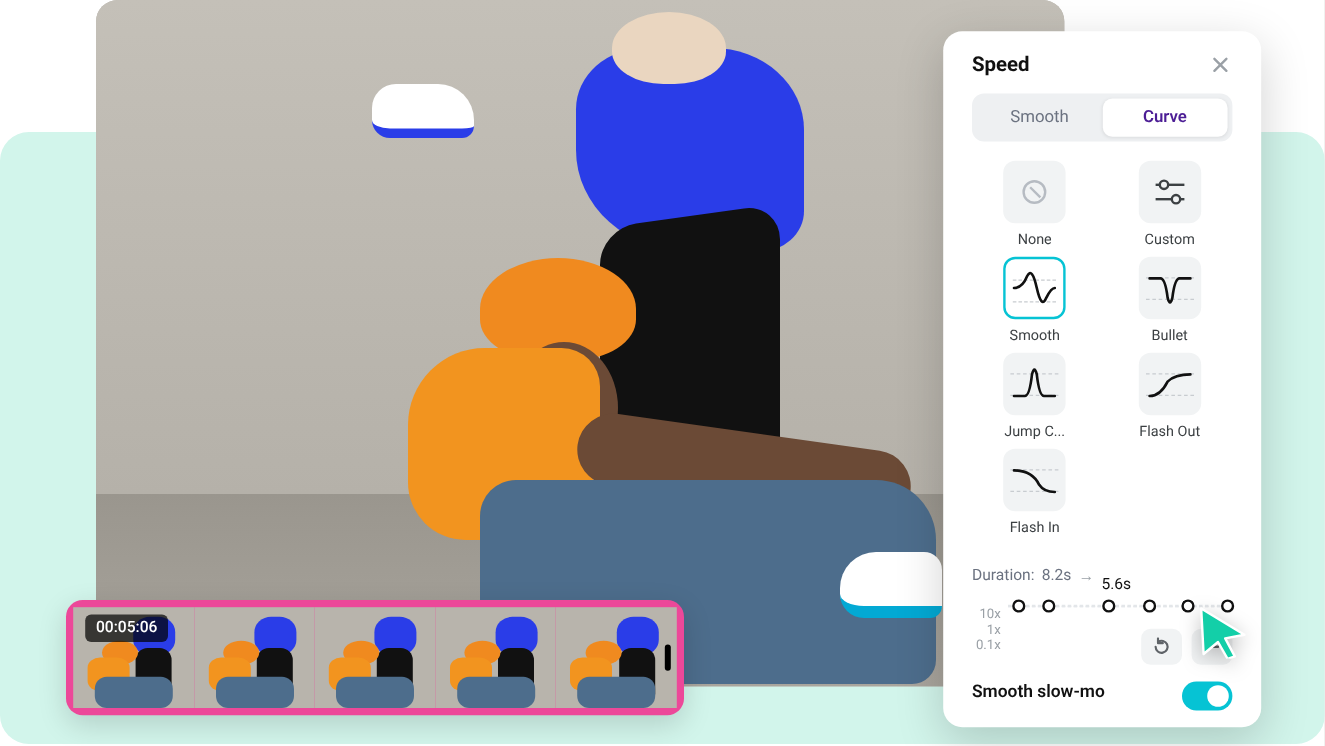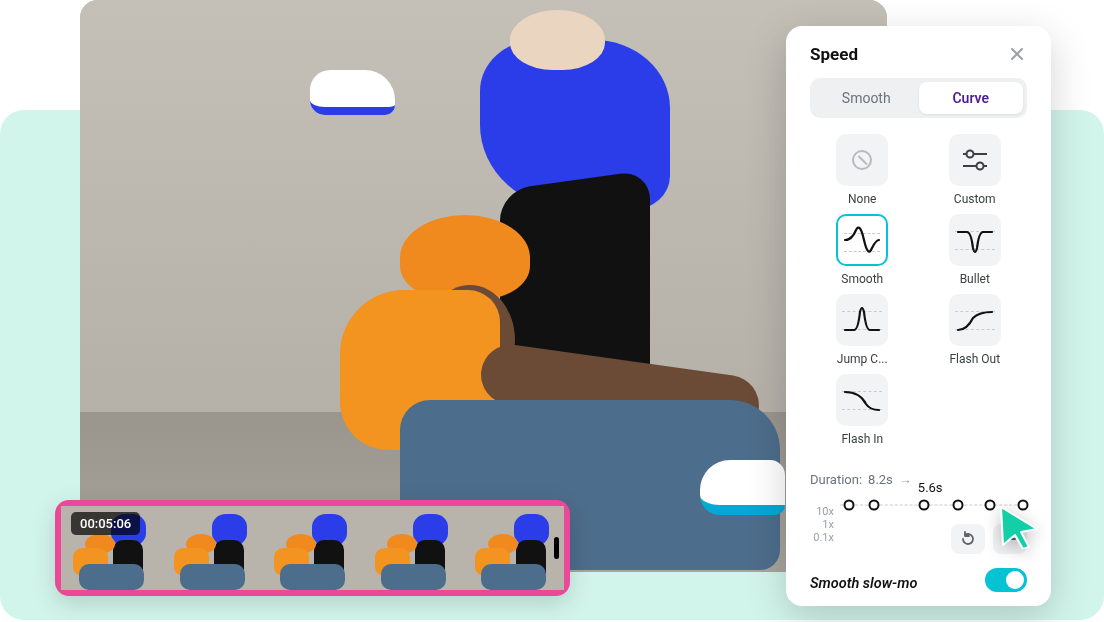--- a/index.html
+++ b/index.html
@@ -146,21 +146,21 @@
 .plot .pt { position:absolute; width:11px; height:11px; border:2px solid #111; background:#fff; border-radius:50%; transform:translate(-50%,-50%);}
 .cursor-arrow {
   position:absolute; left:84%; top:56%; width:44px; height:44px;
   filter: drop-shadow(0 4px 8px rgba(0,0,0,0.25));
 }
 
 .graph-actions { display:flex; justify-content:flex-end; gap:8px; margin-bottom:14px;}
 .icon-btn { width:34px; height:30px; border-radius:8px; background:#f1f3f4; display:flex; align-items:center; justify-content:center; cursor:pointer; color:#5f6368;}
 .icon-btn svg{width:16px;height:16px}
 
-.smooth-row { display:flex; align-items:flex-end; justify-content:space-between; margin-top:auto;font-style:italic;}
+.smooth-row { display:flex; align-items:flex-start; justify-content:space-between; margin-top:auto;}
 .smooth-label { font-size:14.5px; font-weight:600; color:#111;}
 .toggle {
   width:42px; height:24px; border-radius:12px; background:#06c3d4; position:relative; cursor:pointer;
 }
 .toggle .knob { position:absolute; right:3px; top:3px; width:18px; height:18px; background:#fff; border-radius:50%;}
 
 .none-icon{ width:20px;height:20px;border:2px solid #b6bbc2;border-radius:50%;position:relative;}
 .none-icon::after{content:"";position:absolute;left:2px;right:2px;top:50%;height:2px;background:#b6bbc2;transform:rotate(45deg) translateY(-50%);transform-origin:center;}
 </style>
 </head>

